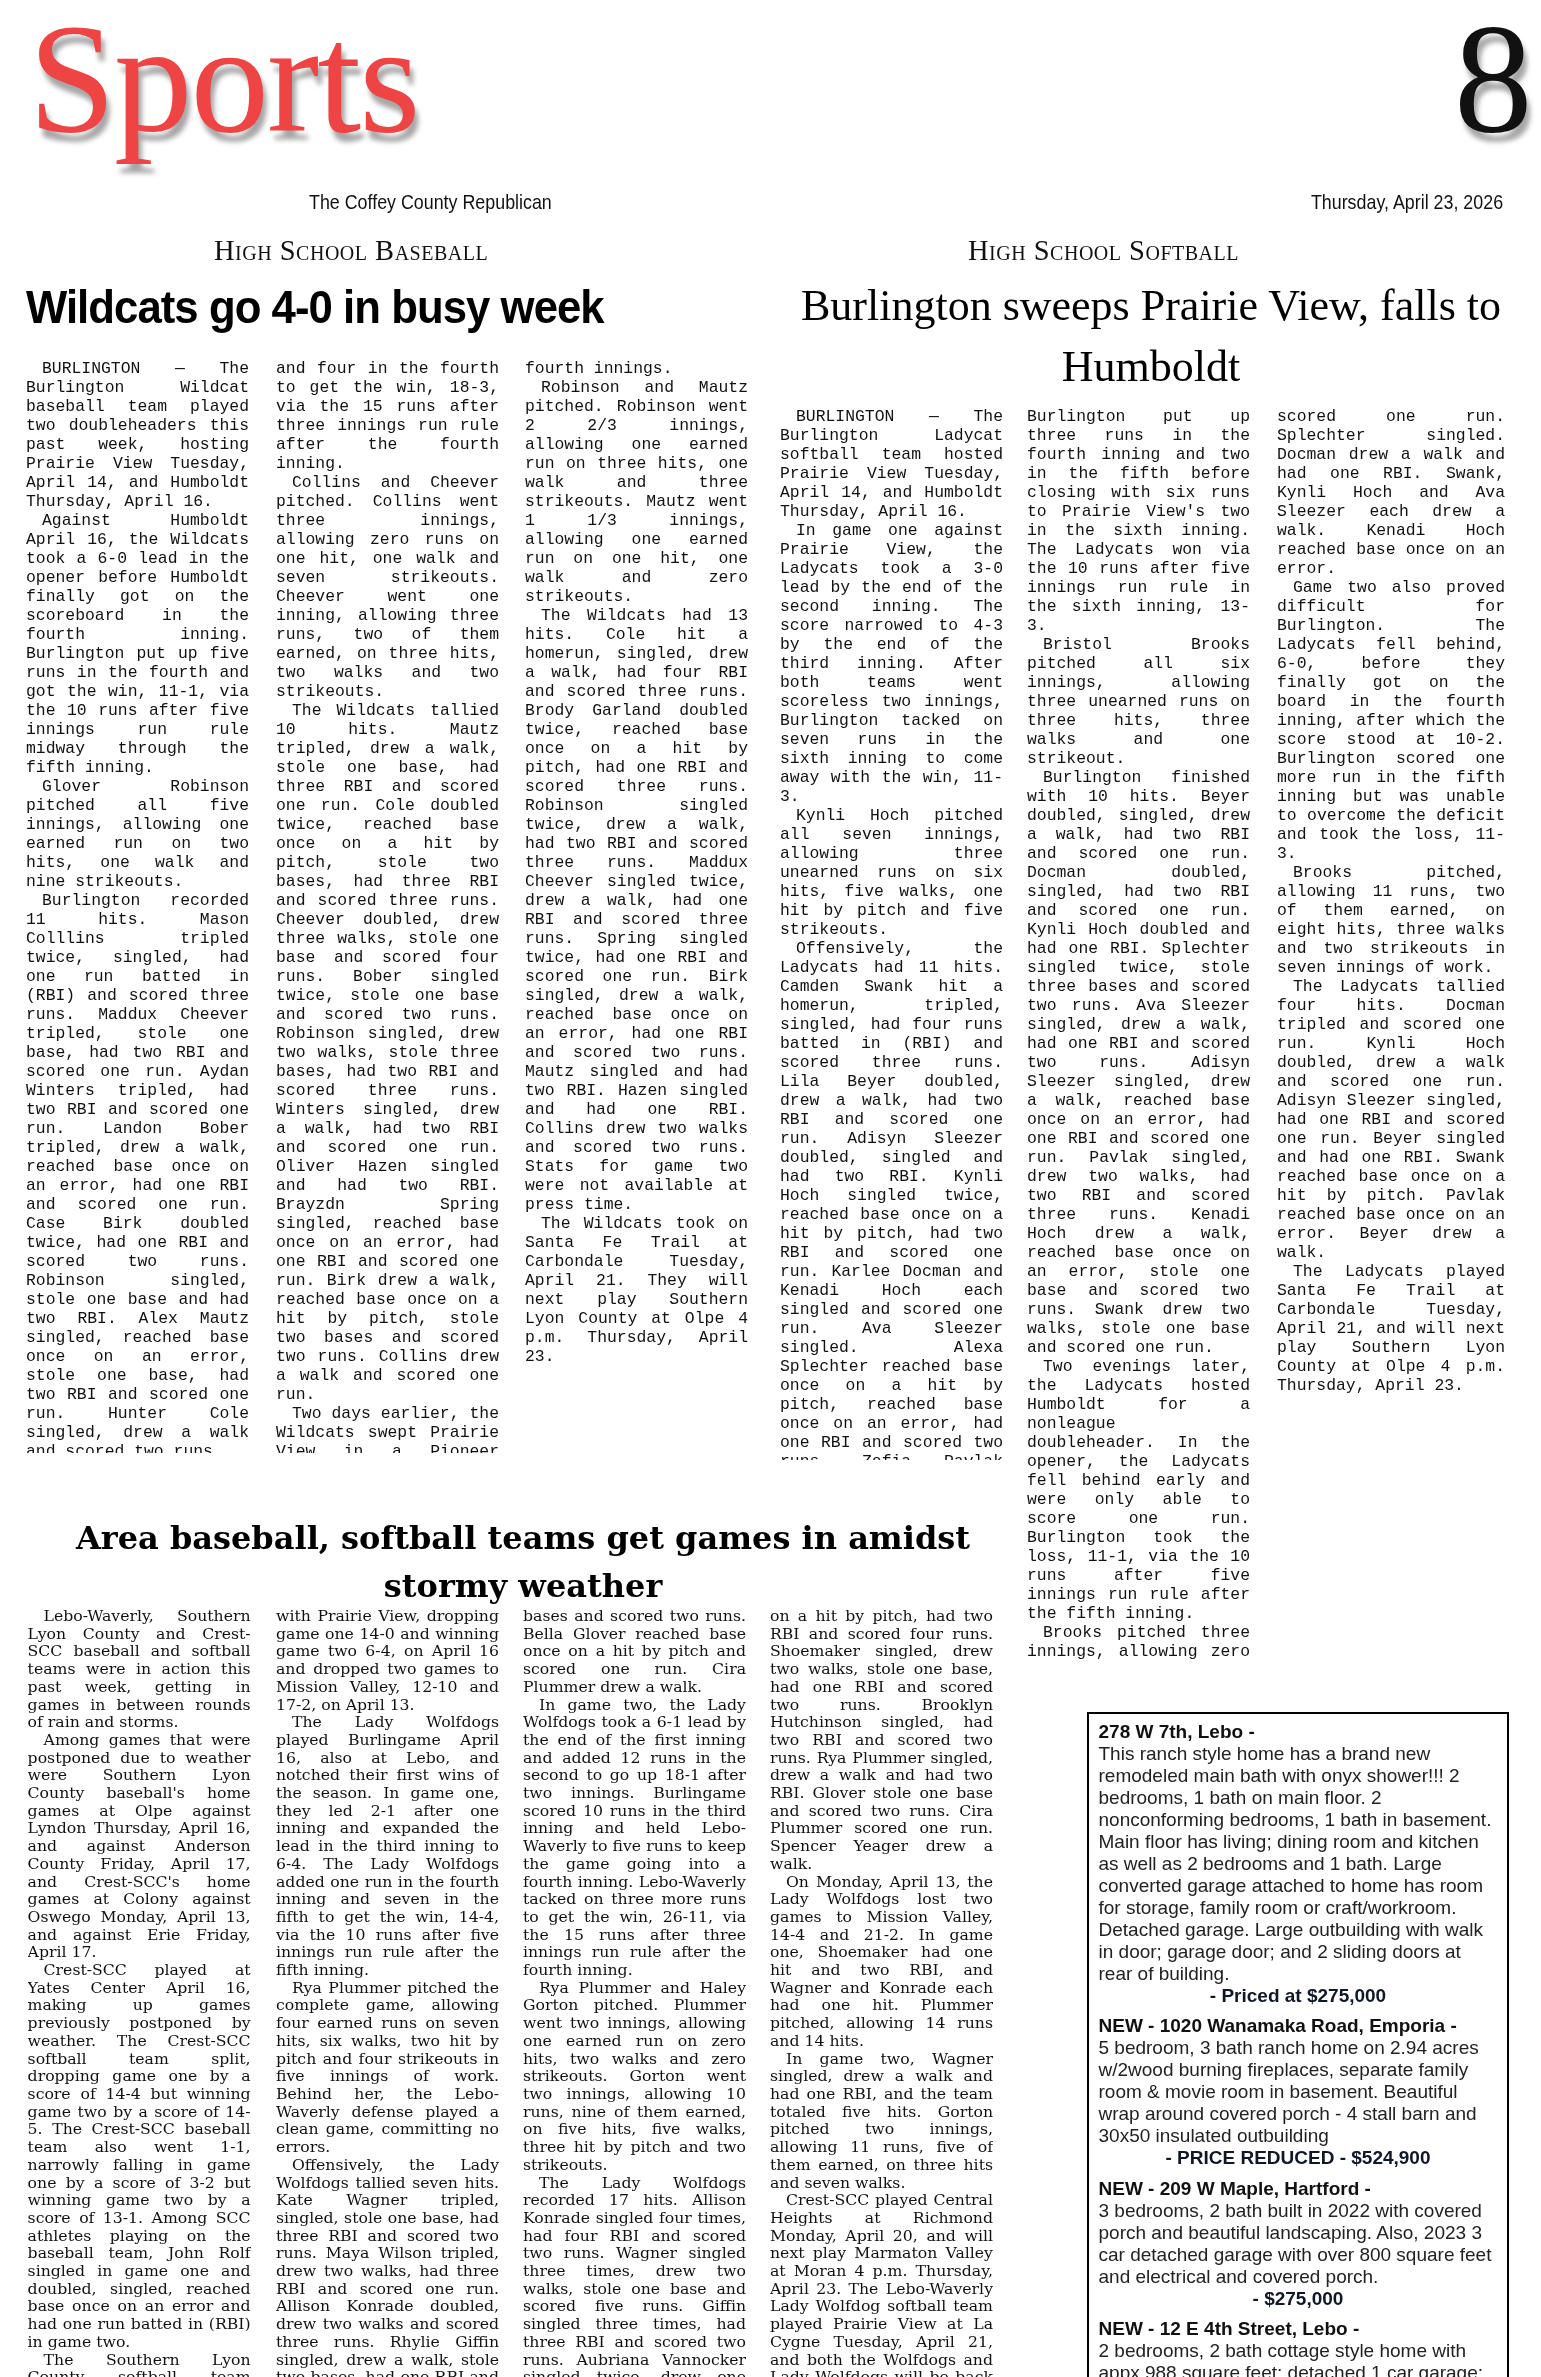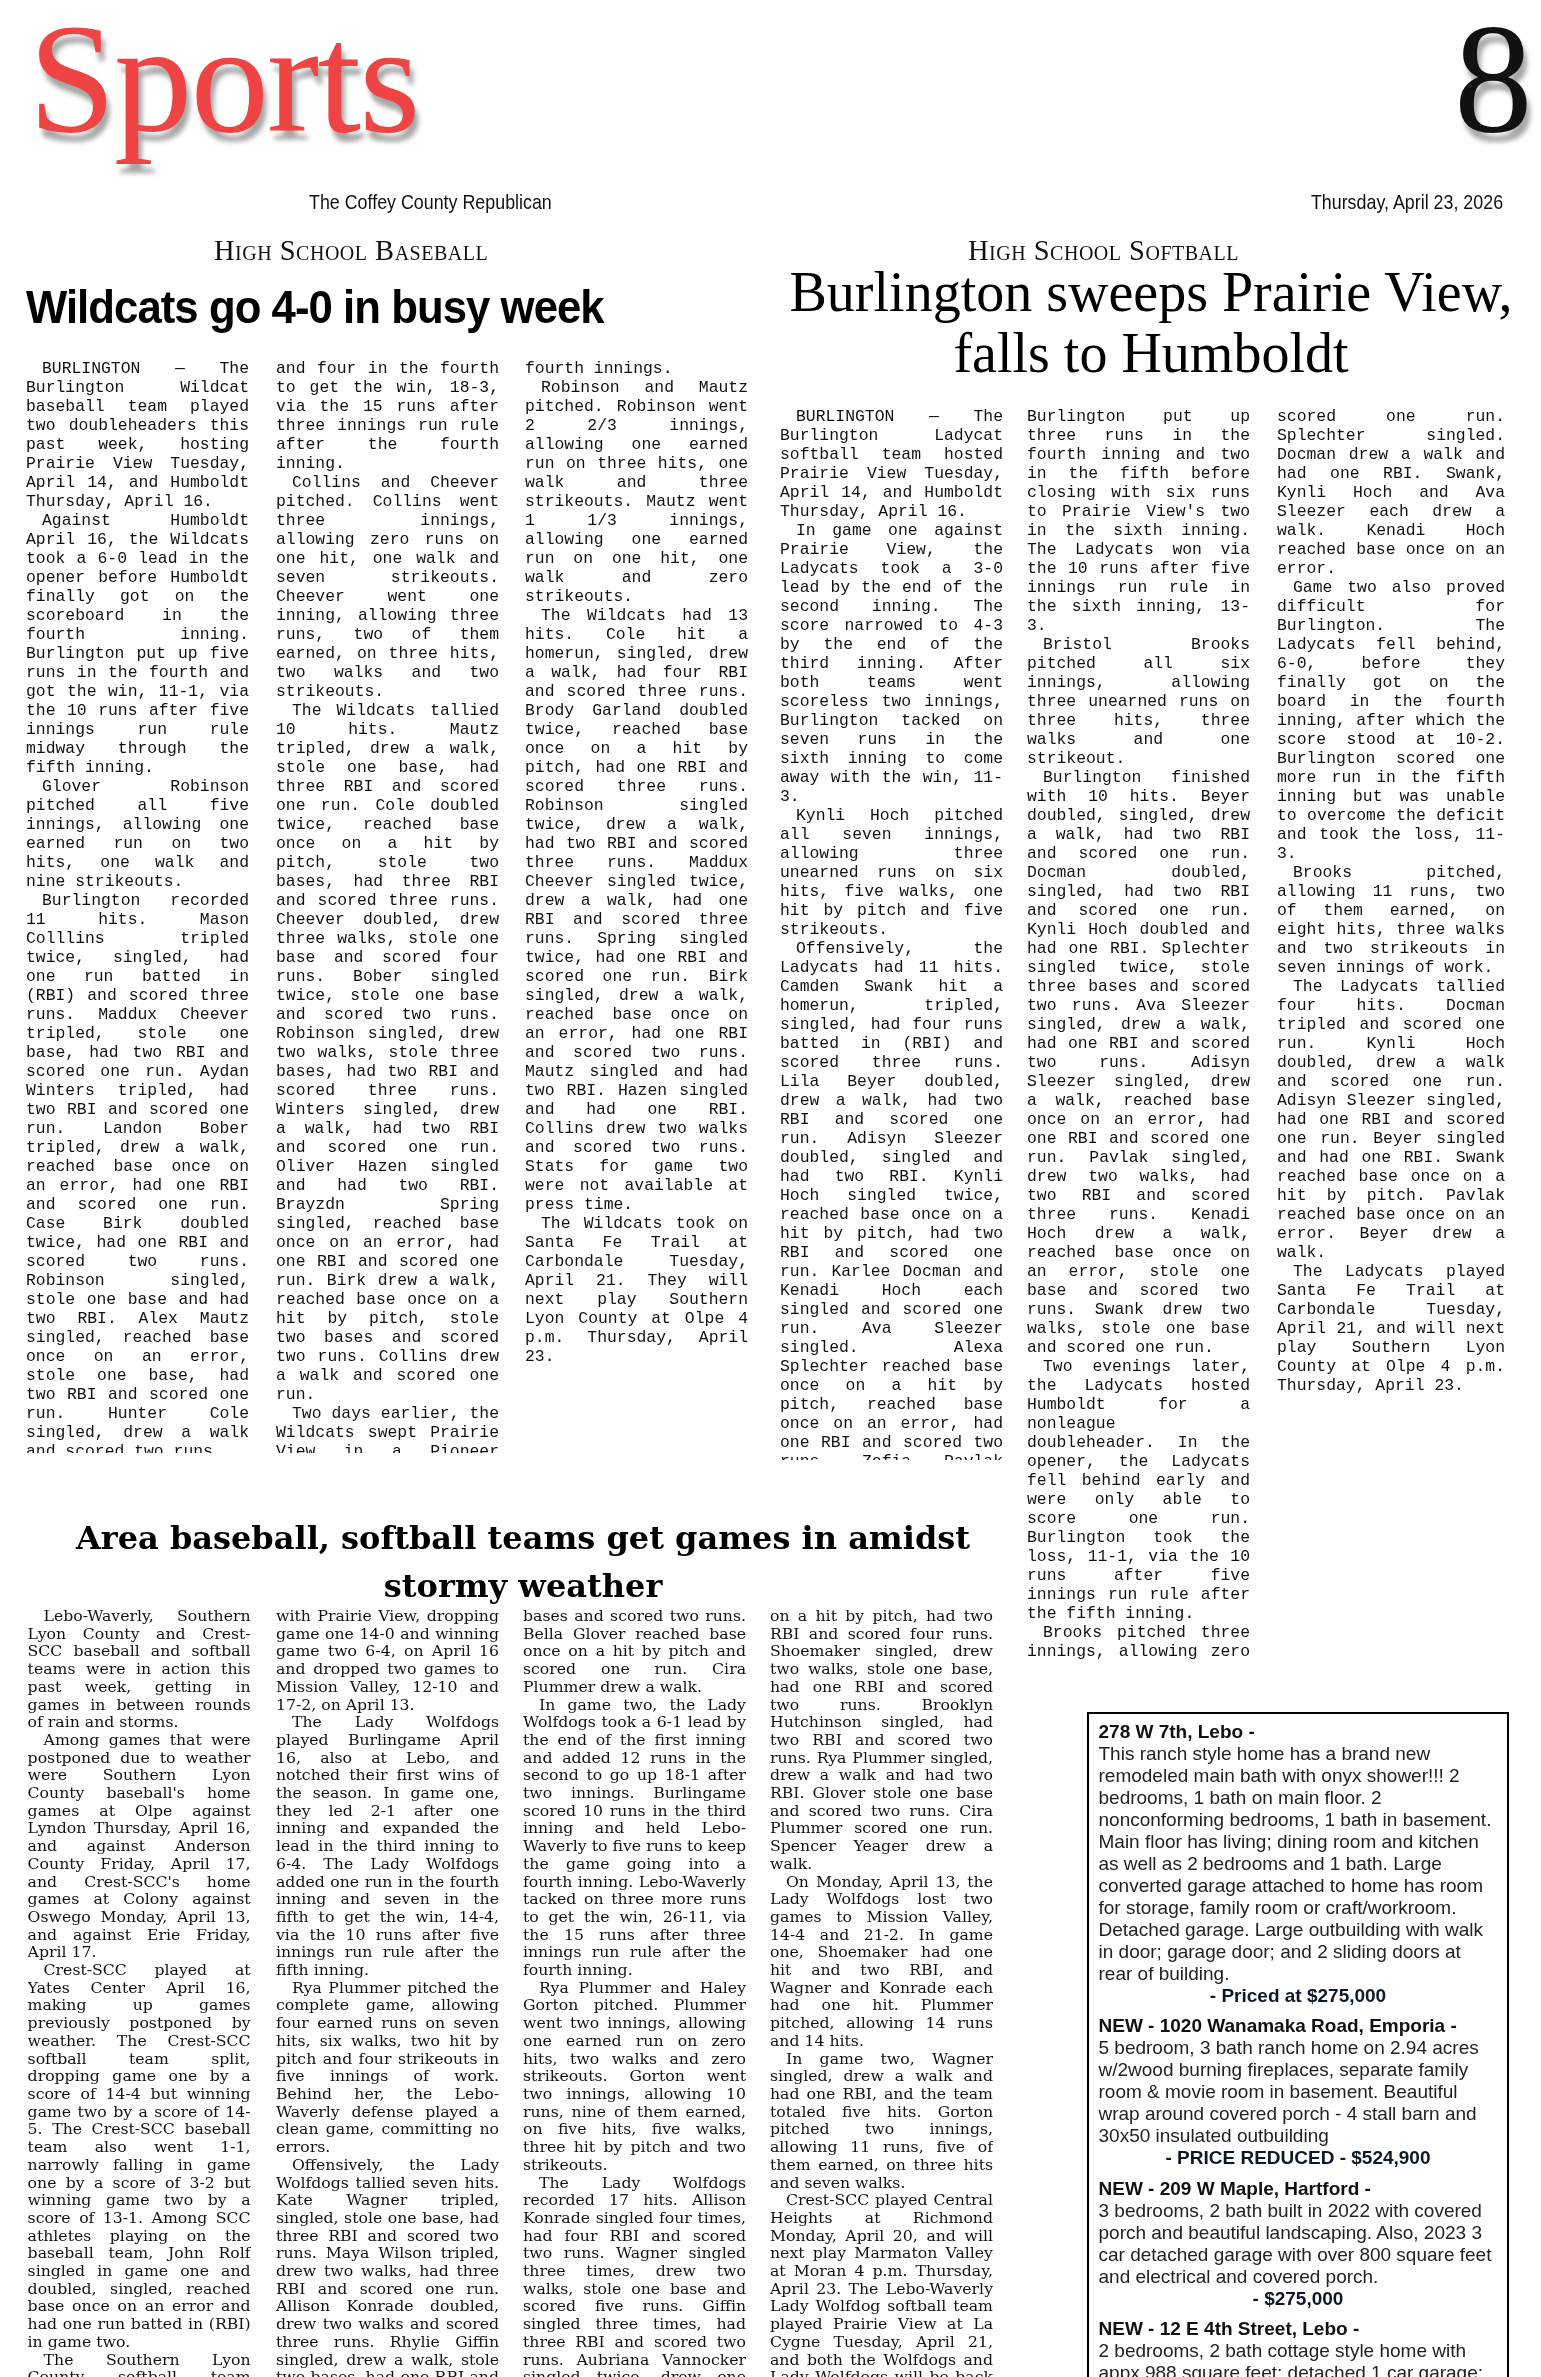--- a/index.html
+++ b/index.html
@@ -9,21 +9,21 @@
   #masthead-title { left:28.5px; top:0px; font-family:"Liberation Serif", serif; font-size:157px; line-height:157px; letter-spacing:-1.9px; color:#ef4444; text-shadow:3.8px 8.6px 5.7px rgba(0,0,0,0.35); }
   #page-number { right:9.5px; top:0px; font-family:"Liberation Serif", serif; font-size:157px; line-height:157px; text-shadow:3.8px 8.6px 5.7px rgba(0,0,0,0.35); }
   #paper-name { left:309px; top:190px; font-family:"Liberation Sans", sans-serif; font-size:21px; transform:scaleX(0.85); transform-origin:left; }
   #issue-date { right:39px; top:190px; font-family:"Liberation Sans", sans-serif; font-size:21px; transform:scaleX(0.85); transform-origin:right; }
   .kicker { top:235px; font-family:"Liberation Serif", serif; font-size:28.5px; font-variant:small-caps; letter-spacing:0.5px; }
   #kicker-baseball { left:214px; }
   #kicker-softball { left:968px; }
   
   .hl { font-weight:bold; color:#000; text-align:center; }
   #hl-wildcats { left:26px; top:281px; width:742px; font-family:"Liberation Sans", sans-serif; font-size:46px; line-height:52px; letter-spacing:-1px; transform:scaleX(0.95); transform-origin:left; text-align:left;}
-  #hl-burlington { left:780px; top:262px; width:742px; font-family:"Liberation Serif", serif; font-weight:normal; font-size:56px; line-height:61px; }
+  #hl-burlington { left:780px; top:275px; width:742px; font-family:"Liberation Serif", serif; font-weight:normal; font-size:44px; line-height:61px; }
   #hl-area { left:19px; top:1514px; width:1008px; font-family:"DejaVu Serif", serif; font-size:32px; line-height:48px; }
   
   .col { position:absolute; font-size:16.4px; line-height:19px; text-align:justify; hyphens:auto; }
   .col p { margin:0; text-indent:16px; }
   .colA { font-family:Liberation Mono, monospace; }
   .area { font-family:"DejaVu Serif", serif; font-size:15.7px; line-height:17.7px; }
   
   #re-ad { left:1087px; top:1712px; width:418px; height:1160px; border:2.9px solid #000; background:#fff; font-family:"Liberation Sans", sans-serif; }
   #re-listings { padding:6.7px 9.5px 0 9.5px; font-size:19px; line-height:22px; color:#222; }
   .listing-title { font-weight:bold; color:#111; }

